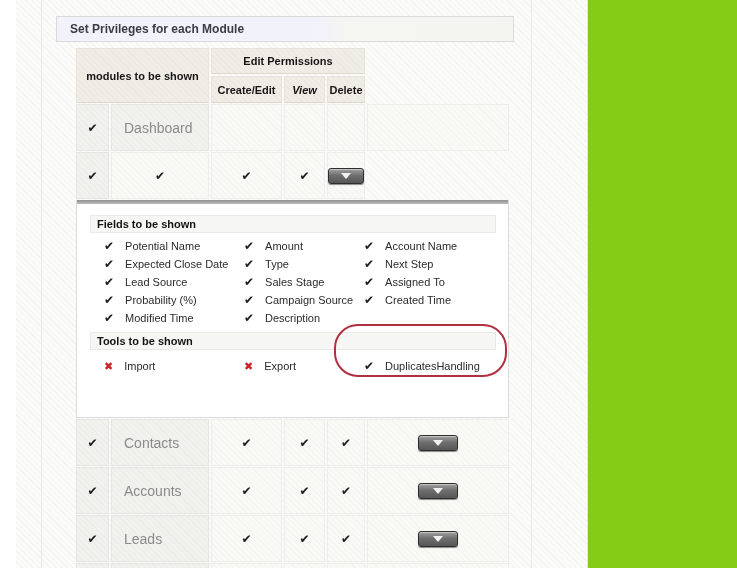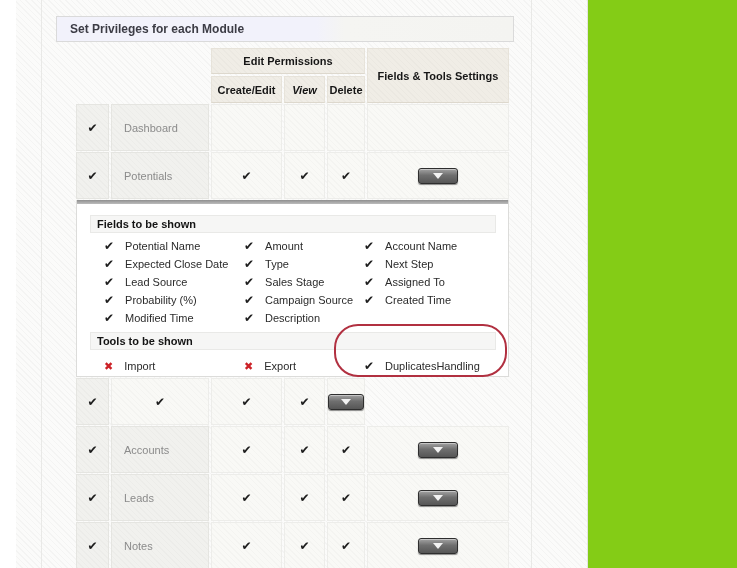--- a/index.html
+++ b/index.html
@@ -57,21 +57,21 @@
     column-gap:2px;
     height:47px; margin-top:1px;
   }
   .cell {
     border:1px solid #e5e5e1;
     display:flex; align-items:center; justify-content:center;
     background-image:repeating-linear-gradient(45deg, rgba(0,0,0,0.02) 0 1px, transparent 1px 4px);
   }
   .check-cell, .name-cell { background-color:#f1f1ee; }
   .perm-cell, .btn-cell { background-color:#f9f9f6; border-color:#ededea; }
-  .name-cell { justify-content:flex-start; padding-left:12px; font-size:11px; color:#8b8b8b; }
+  .name-cell { justify-content:flex-start; padding-left:12px; font-size:14px; color:#8b8b8b; }
 
   .mark { font-family:"DejaVu Sans", sans-serif; font-size:12px; color:#1c1c1c; line-height:1; }
   .mark.x { color:#cc2127; font-size:11px; font-weight:bold; }
 
   
   .dd-btn {
     width:40px; height:16px; border-radius:3px;
     border:1px solid #2e2e2e;
     background:linear-gradient(#a3a3a3,#6f6f6f 45%,#565656);
     box-shadow:0 1px 1px rgba(0,0,0,0.45), inset 0 1px 0 rgba(255,255,255,0.4);
@@ -79,21 +79,21 @@
     cursor:pointer;
   }
   .dd-tri {
     width:0; height:0;
     border-left:5px solid transparent; border-right:5px solid transparent;
     border-top:6px solid #f2f2f2;
   }
 
   
   .panel {
-    position:relative; margin-top:1px; height:177px;
+    position:relative; margin-top:1px; height:218px;
     background:#fff; border:1px solid #dcdcda; border-top:none;
   }
   .panel-shadow { height:4px; background:linear-gradient(#8f8f8f,#bcbcbc); }
   .sec-bar {
     background:#f6f6f5; border:1px solid #e9e9e7;
     font-size:11px; font-weight:bold; color:#141414;
     padding:1px 6px; line-height:14px;
   }
   .sec-bar.fields { margin:11px 12px 6px 13px; }
   .sec-bar.tools  { margin:7px 12px 0 13px; }
@@ -116,22 +116,22 @@
 <div class="screen">
   <div class="texture"></div>
   <div class="vline l"></div>
   <div class="vline r"></div>
 
   <div class="title-box">Set Privileges for each Module</div>
 
   <div class="ptable">
 
     <div class="thead">
+      <div class="hcell h-modules">modules to be shown</div>
       <div class="hcell h-editperm">Edit Permissions</div>
-      <div class="hcell h-fieldstools">Fields &amp; Tools Settings</div>
       <div class="hcell h-create">Create/Edit</div>
       <div class="hcell h-view">View</div>
       <div class="hcell h-delete">Delete</div>
     </div>
 
     <div class="mrow">
       <div class="cell check-cell">
           <span class="mark">✔</span>
         </div>
       <div class="cell name-cell">Dashboard</div>
@@ -144,21 +144,20 @@
       <div class="cell perm-cell">
           <span class="mark"></span>
         </div>
       <div class="cell btn-cell"></div>
     </div>
 
     <div class="mrow">
       <div class="cell check-cell">
           <span class="mark">✔</span>
         </div>
-      <div class="cell name-cell">Potentials</div>
       <div class="cell perm-cell">
           <span class="mark">✔</span>
         </div>
       <div class="cell perm-cell">
           <span class="mark">✔</span>
         </div>
       <div class="cell perm-cell">
           <span class="mark">✔</span>
         </div>
       <div class="cell btn-cell">
@@ -247,20 +246,21 @@
           </div>
       </div>
 
       <div class="annotation"></div>
     </div>
 
     <div class="mrow">
       <div class="cell check-cell">
           <span class="mark">✔</span>
         </div>
+      <div class="cell name-cell">Contacts</div>
       <div class="cell perm-cell">
           <span class="mark">✔</span>
         </div>
       <div class="cell perm-cell">
           <span class="mark">✔</span>
         </div>
       <div class="cell perm-cell">
           <span class="mark">✔</span>
         </div>
       <div class="cell btn-cell">

